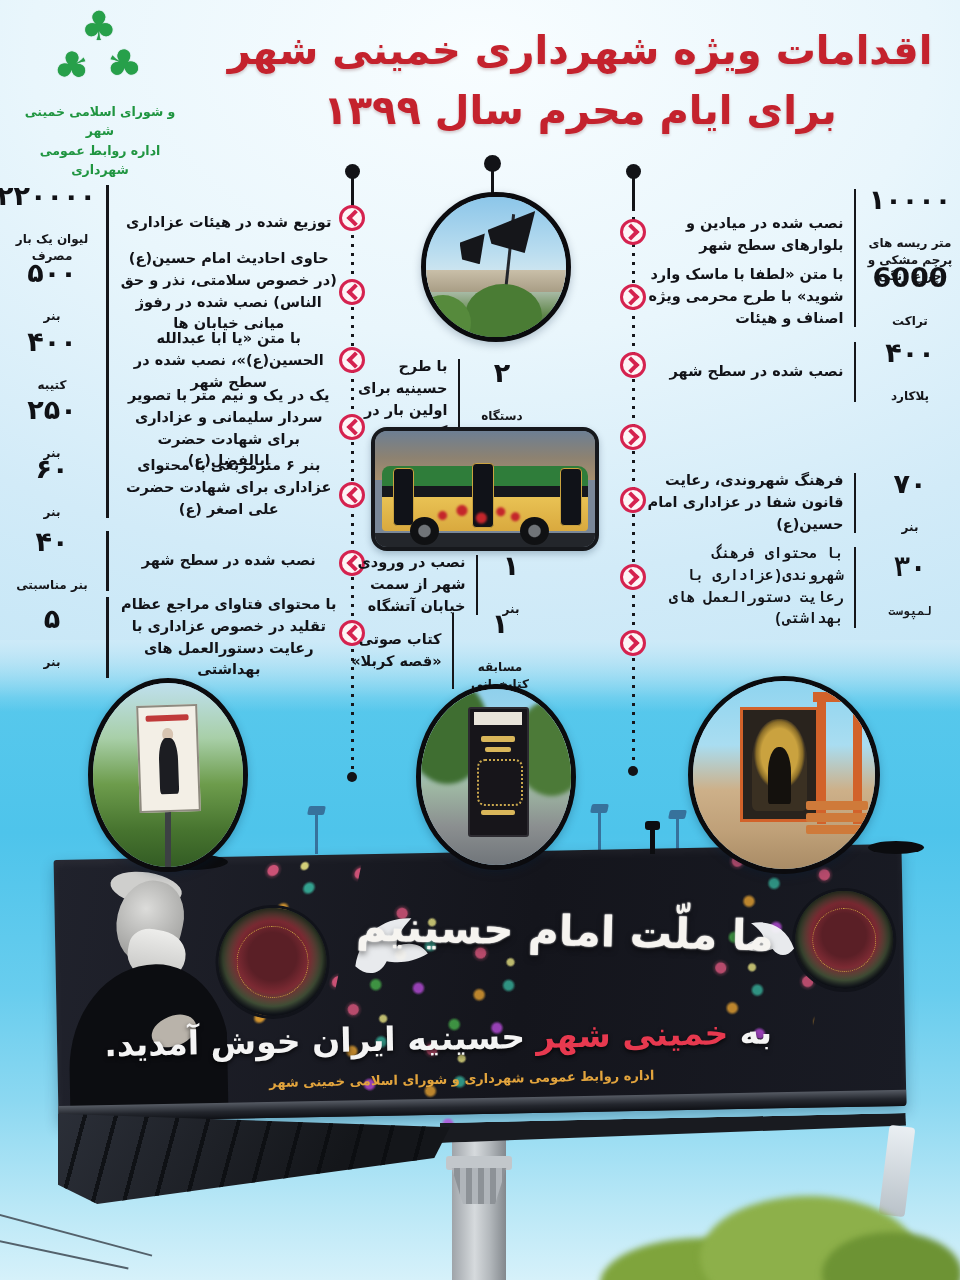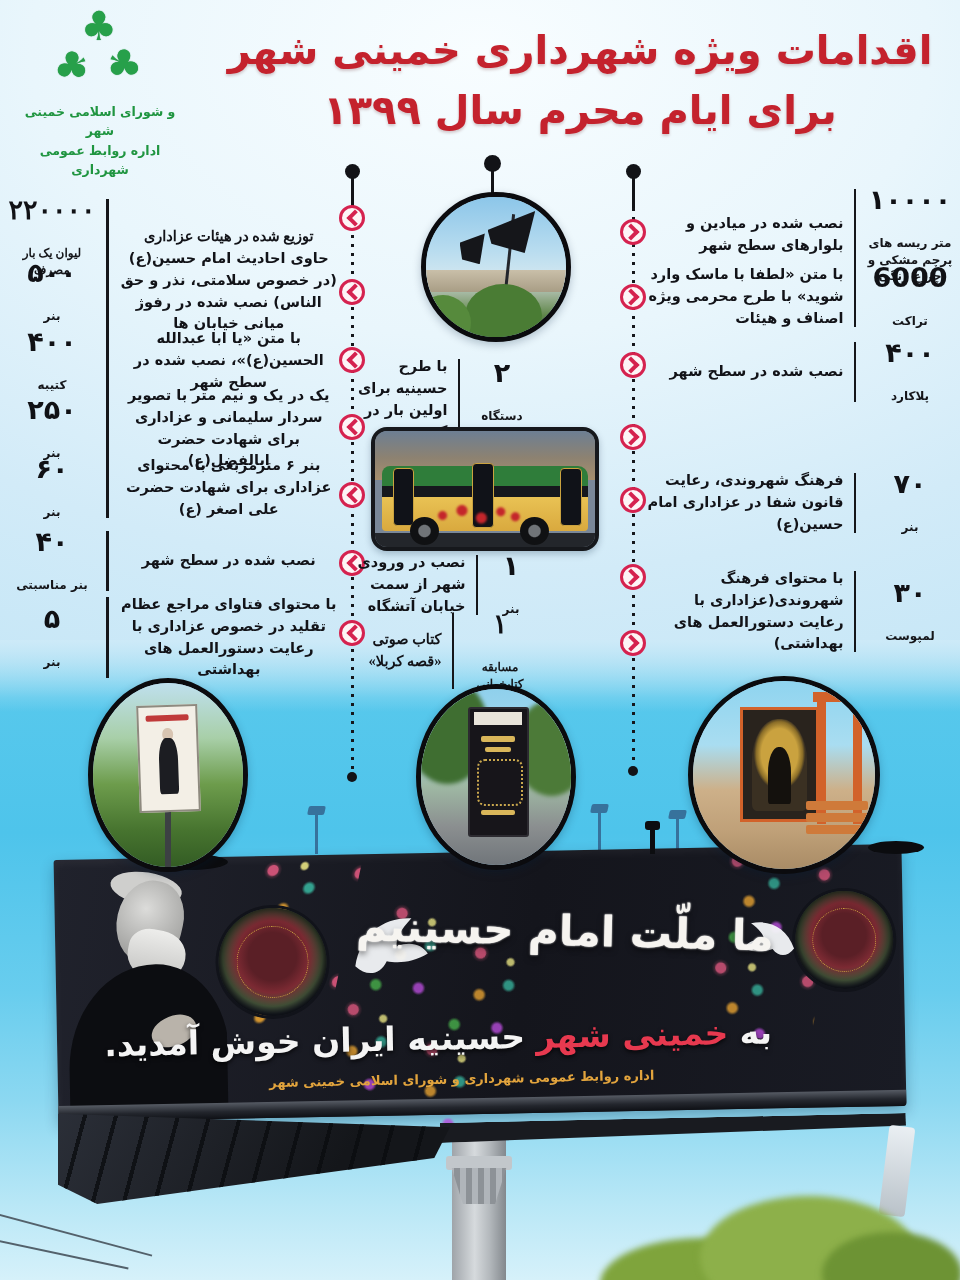--- a/index.html
+++ b/index.html
@@ -329,30 +329,30 @@
       </div>
   </div>
   <div class="item rt" style="top:470px;">
     <div class="desc">فرهنگ شهروندی، رعایت قانون شفا در عزاداری امام حسین(ع)</div>
     <div class="vline"></div>
     <div class="numblock">
         <div class="num">۷۰</div>
       <div class="unit">بنر</div>
       </div>
   </div>
-  <div class="item rt" style="top:568px;">
+  <div class="item rt" style="top:544px;font-family:Liberation Mono, monospace;">
     <div class="desc">با محتوای فرهنگ شهروندی(عزاداری با رعایت دستورالعمل های بهداشتی)</div>
     <div class="vline"></div>
     <div class="numblock">
         <div class="num">۳۰</div>
       <div class="unit">لمپوست</div>
       </div>
   </div>
 
-  <div class="item lt" style="top:196px;font-family:Liberation Serif, serif;">
+  <div class="item lt" style="top:182px;">
     <div class="numblock">
         <div class="num">۲۲۰۰۰۰</div>
       <div class="unit">لیوان یک بار مصرف</div>
       </div>
     <div class="vline"></div>
     <div class="desc">توزیع شده در هیئات عزاداری</div>
   </div>
   <div class="item lt" style="top:248px;">
     <div class="numblock">
         <div class="num">۵۰۰</div>
@@ -411,21 +411,21 @@
       </div>
   </div>
   <div class="item ct" style="top:552px;left:352px;width:182px;">
     <div class="desc">نصب در ورودی شهر از سمت خیابان آتشگاه</div>
     <div class="vline"></div>
     <div class="numblock" style="width:46px;">
         <div class="num">۱</div>
       <div class="unit">بنر</div>
       </div>
   </div>
-  <div class="item ct" style="top:610px;left:338px;width:198px;font-family:Liberation Serif, serif;">
+  <div class="item ct" style="top:610px;left:338px;width:198px;">
     <div class="desc">کتاب صوتی «قصه کربلا»</div>
     <div class="vline"></div>
     <div class="numblock" style="width:72px;">
         <div class="num">۱</div>
       <div class="unit">مسابقه کتابخوانی</div>
       </div>
   </div>
 
   <div class="abs circ" style="left:421px;top:192px;width:140px;height:140px;">
     <div class="sky1"></div>

